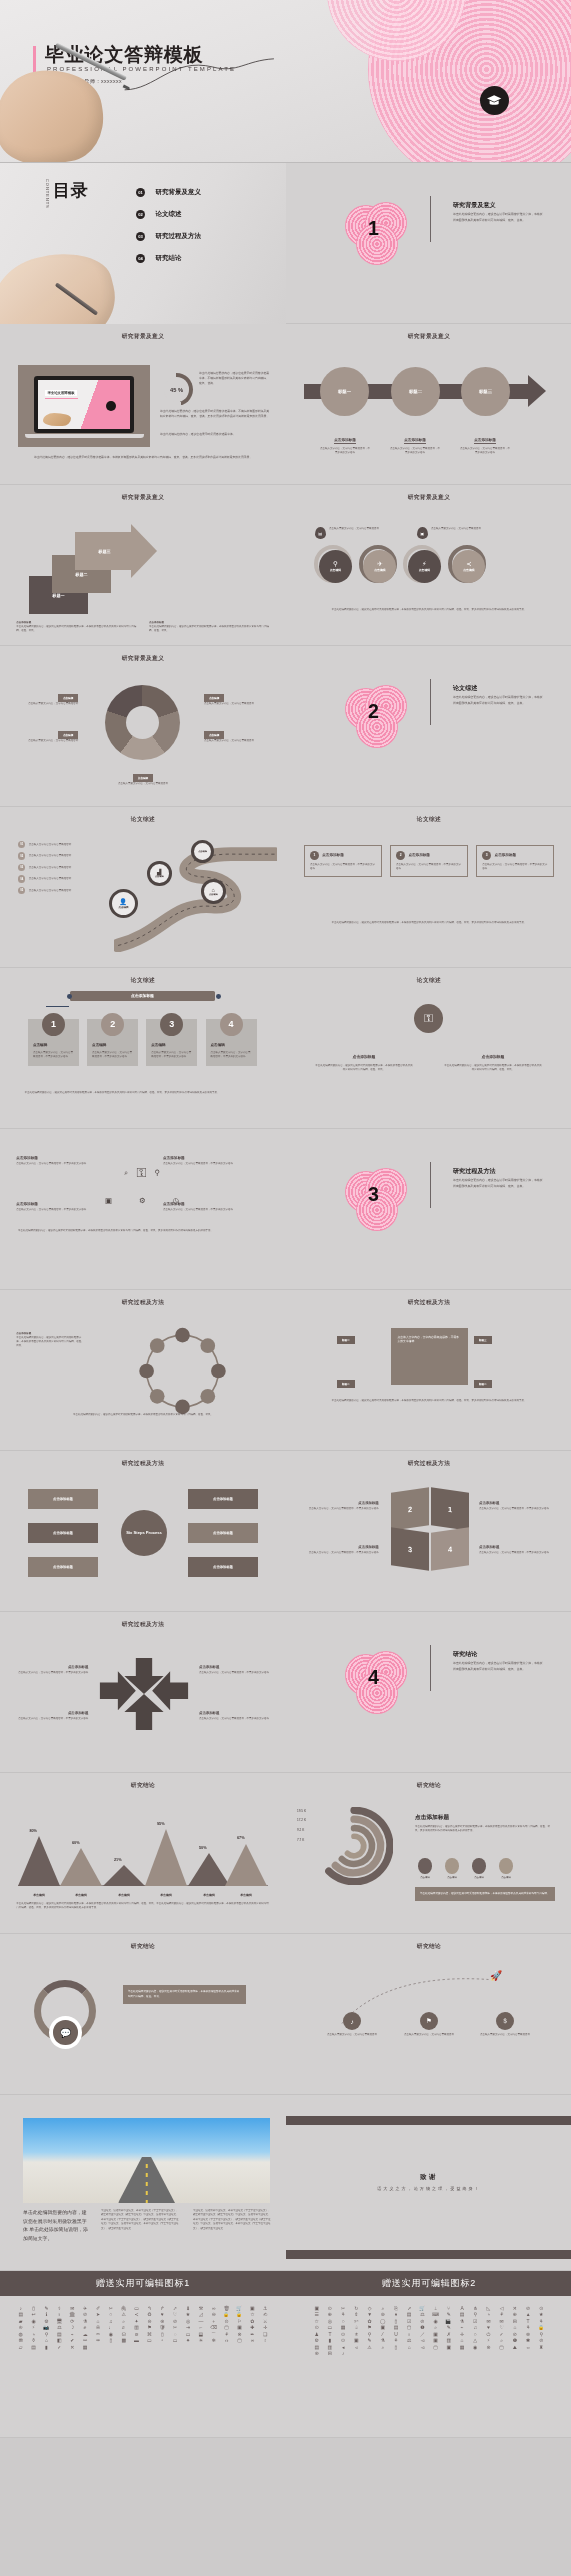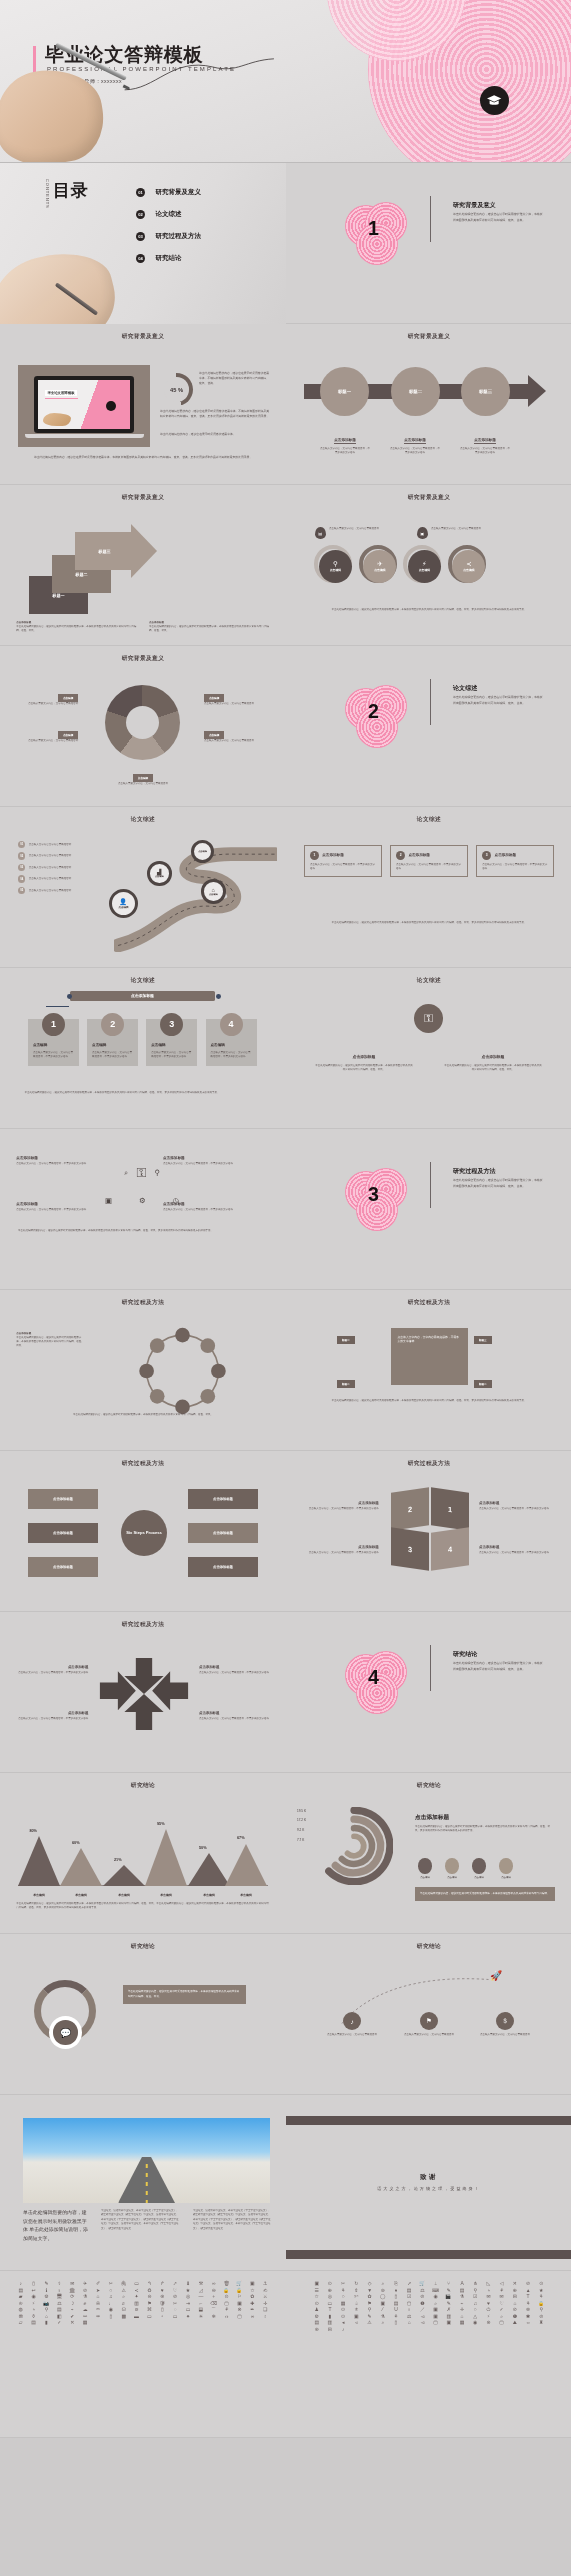--- a/index.html
+++ b/index.html
@@ -936,20 +936,21 @@
     <div class="slide" style="height:176px;">
       <div class="thanks-band-top"></div>
       <div class="thanks-band-bot"></div>
       <div class="thanks-word">致谢</div>
       <div class="thanks-sub">语大义之方，论万物之理，受益终身！</div>
     </div>
   </div>
 
   <div class="row clearfix">
     <div class="slide" style="height:167px;background:#d3d1d1;">
+      <div class="icon-head">赠送实用可编辑图标1</div>
       <div class="icon-grid" id="icon-grid-1">
           <span>♪</span>
           <span>▯</span>
           <span>✎</span>
           <span>⚕</span>
           <span>✉</span>
           <span>✈</span>
           <span>✐</span>
           <span>✂</span>
           <span>🖇</span>
@@ -1066,20 +1067,21 @@
           <span>♁</span>
           <span>▱</span>
           <span>▤</span>
           <span>▮</span>
           <span>✓</span>
           <span>✕</span>
           <span>▦</span>
         </div>
     </div>
     <div class="slide" style="height:167px;background:#d3d1d1;">
+      <div class="icon-head">赠送实用可编辑图标2</div>
       <div class="icon-grid g2" id="icon-grid-2">
           <span>▣</span>
           <span>⊙</span>
           <span>✂</span>
           <span>↻</span>
           <span>◇</span>
           <span>⌕</span>
           <span>⎘</span>
           <span>↗</span>
           <span>🛒</span>

